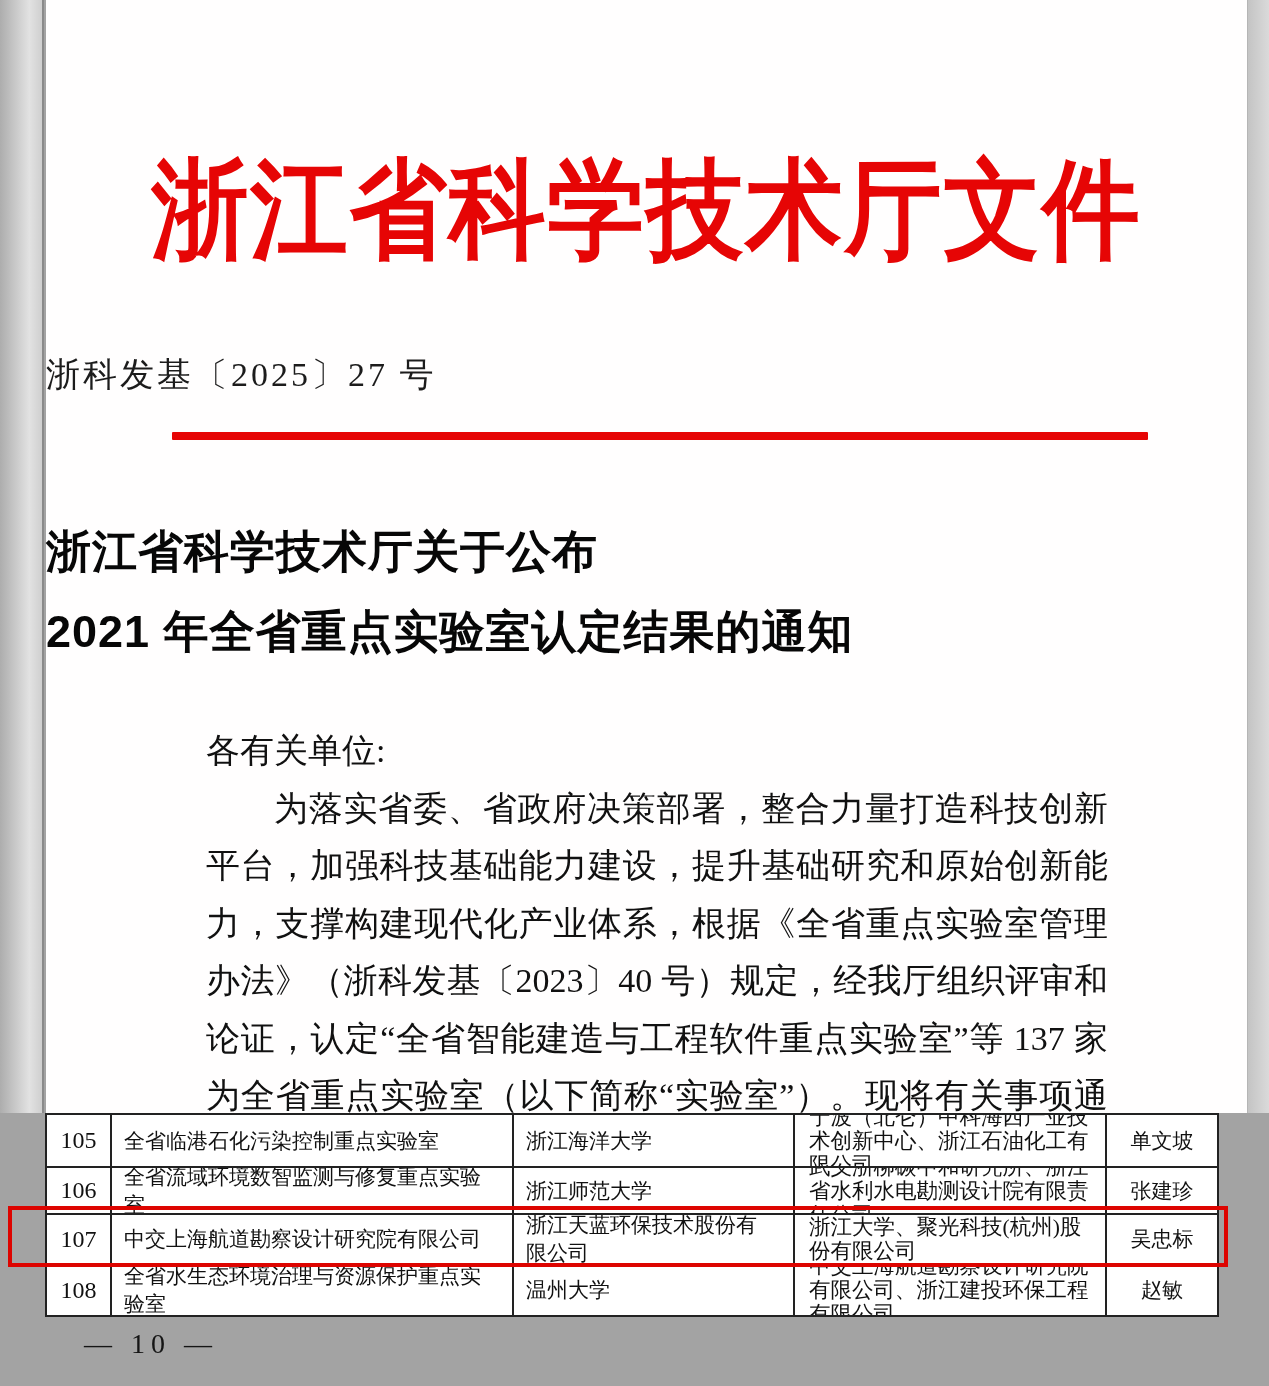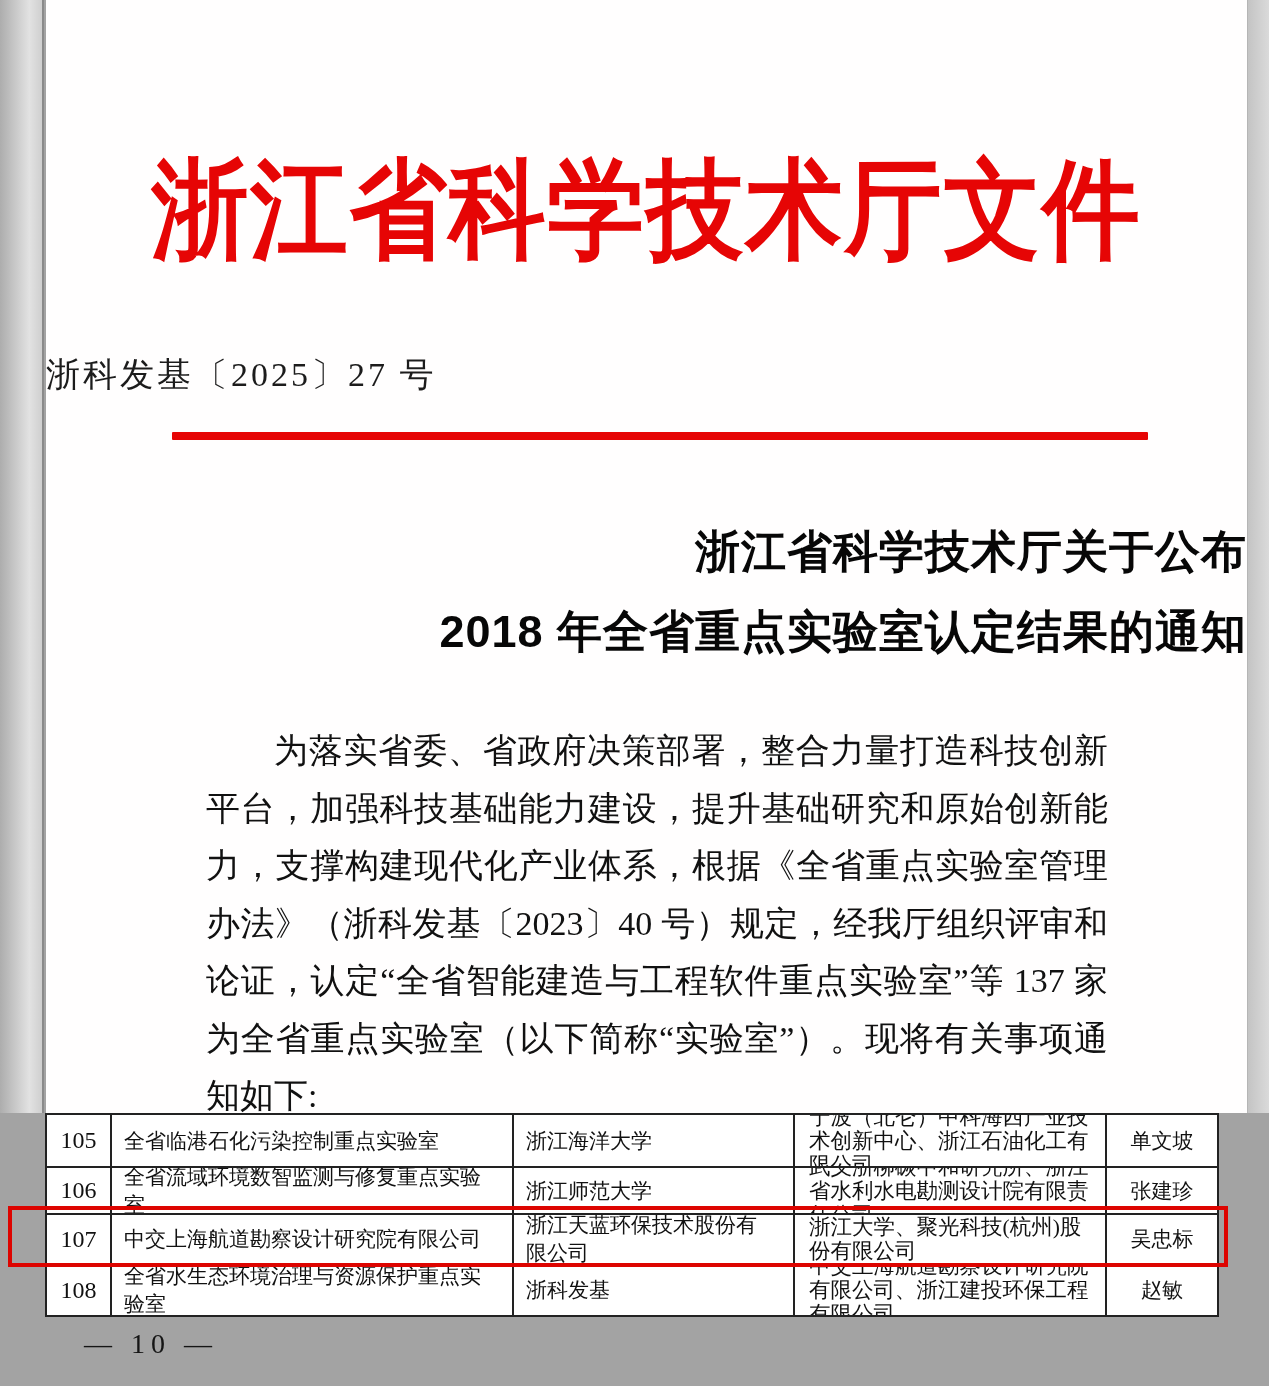--- a/index.html
+++ b/index.html
@@ -50,21 +50,21 @@
 
   .red-divider {
     position: absolute; top: 432px; left: 126px;
     width: 976px; height: 8px;
     background: #e60505;
     border-radius: 1px;
   }
 
   .notice-title {
     position: absolute; left: 0; width: 100%;
-    text-align: right;
+    text-align: left;
     font-family: "Liberation Sans", "DejaVu Sans", sans-serif;
     font-weight: bold; color: #070707;
     font-size: 45px; letter-spacing: 1px;
     white-space: nowrap;
   }
   .notice-title.line1 { top: 522px; }
   .notice-title.line2 { top: 602px; }
 
   .letter-body {
     position: absolute; left: 160px; top: 722px;
@@ -123,23 +123,24 @@
   <div class="scan-margin-right"></div>
 
   <div class="letter">
     <div class="letterhead-title">浙江省科学技术厅文件</div>
 
     <div class="doc-number">浙科发基〔2025〕27 号</div>
 
     <div class="red-divider"></div>
 
     <div class="notice-title line1">浙江省科学技术厅关于公布</div>
-    <div class="notice-title line2">2018 年全省重点实验室认定结果的通知</div>
+    <div class="notice-title line2">2021 年全省重点实验室认定结果的通知</div>
 
     <div class="letter-body">
+      <div class="salutation">各有关单位:</div>
       <div class="para">为落实省委、省政府决策部署，整合力量打造科技创新平台，加强科技基础能力建设，提升基础研究和原始创新能力，支撑构建现代化产业体系，根据《全省重点实验室管理办法》（浙科发基〔2023〕40 号）规定，经我厅组织评审和论证，认定“全省智能建造与工程软件重点实验室”等 137 家为全省重点实验室（以下简称“实验室”）。现将有关事项通知如下:</div>
     </div>
   </div>
 
   <div class="labs-table">
 
     <div class="cell center num">105</div>
     <div class="cell pad">全省临港石化污染控制重点实验室</div>
     <div class="cell pad">浙江海洋大学</div>
     <div class="cell partners">宁波（北仑）中科海西产业技术创新中心、浙江石油化工有限公司</div>
@@ -152,21 +153,21 @@
     <div class="cell center last-col">张建珍</div>
 
     <div class="cell center num">107</div>
     <div class="cell pad">中交上海航道勘察设计研究院有限公司</div>
     <div class="cell pad">浙江天蓝环保技术股份有限公司</div>
     <div class="cell partners">浙江大学、聚光科技(杭州)股份有限公司</div>
     <div class="cell center last-col">吴忠标</div>
 
     <div class="cell center num last-row">108</div>
     <div class="cell pad last-row">全省水生态环境治理与资源保护重点实验室</div>
-    <div class="cell pad last-row">浙科发基</div>
+    <div class="cell pad last-row">温州大学</div>
     <div class="cell partners last-row">中交上海航道勘察设计研究院有限公司、浙江建投环保工程有限公司</div>
     <div class="cell center last-col last-row">赵敏</div>
   </div>
 
   <div class="highlight-box"></div>
 
   <div class="page-number">—  10  —</div>
 
 </div>
 

